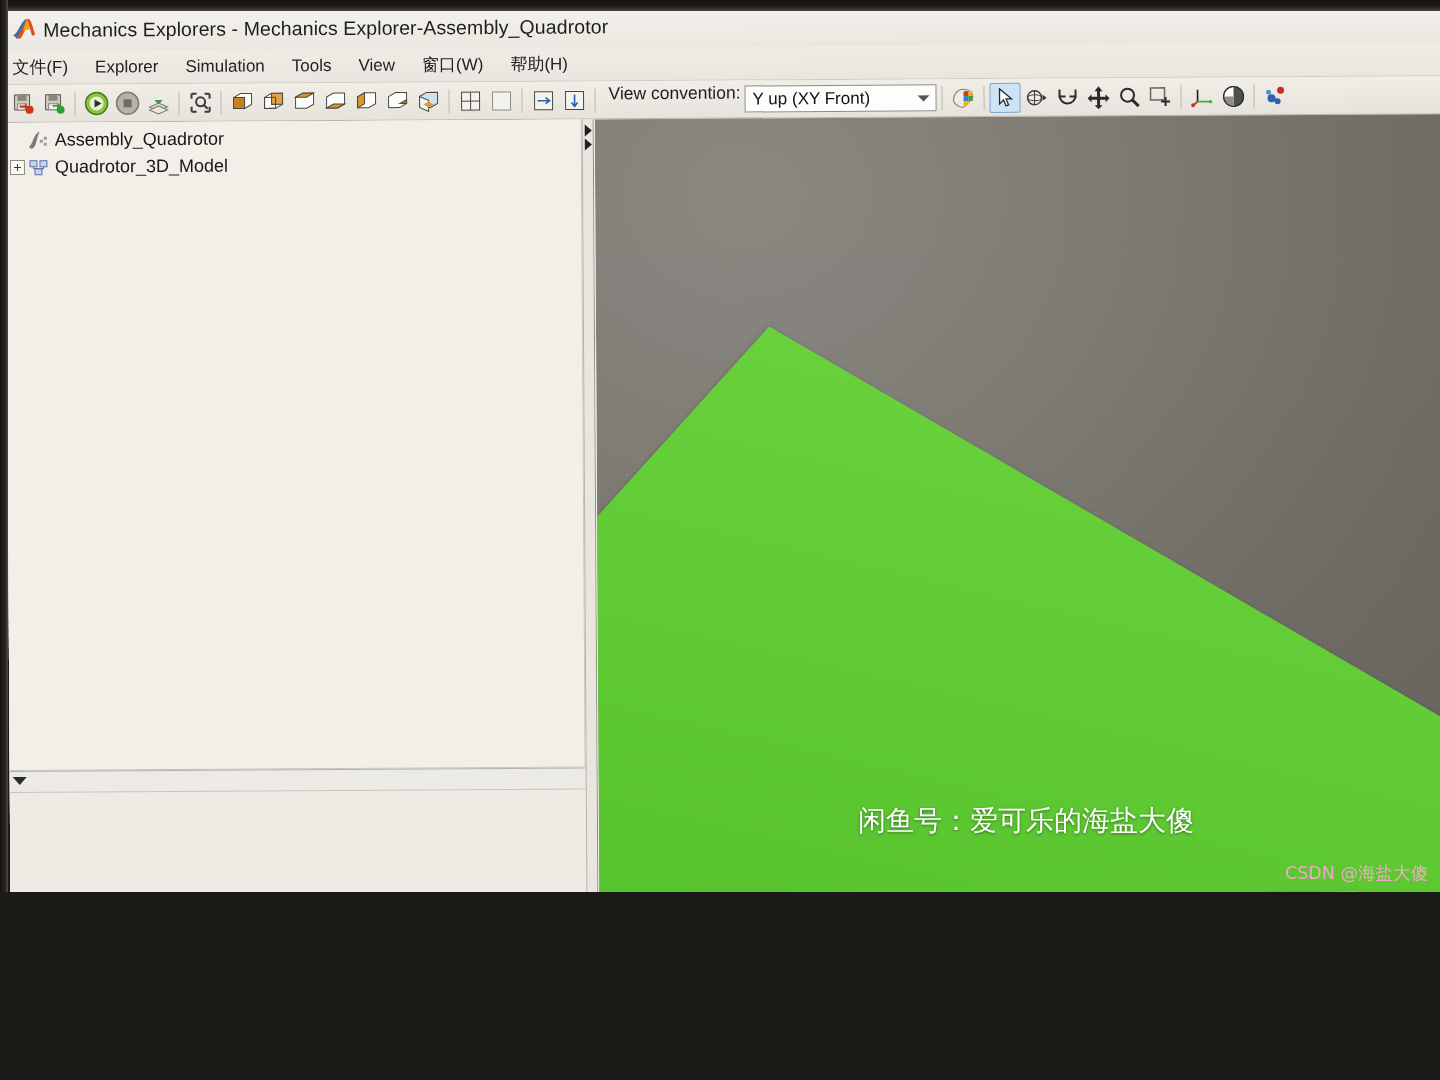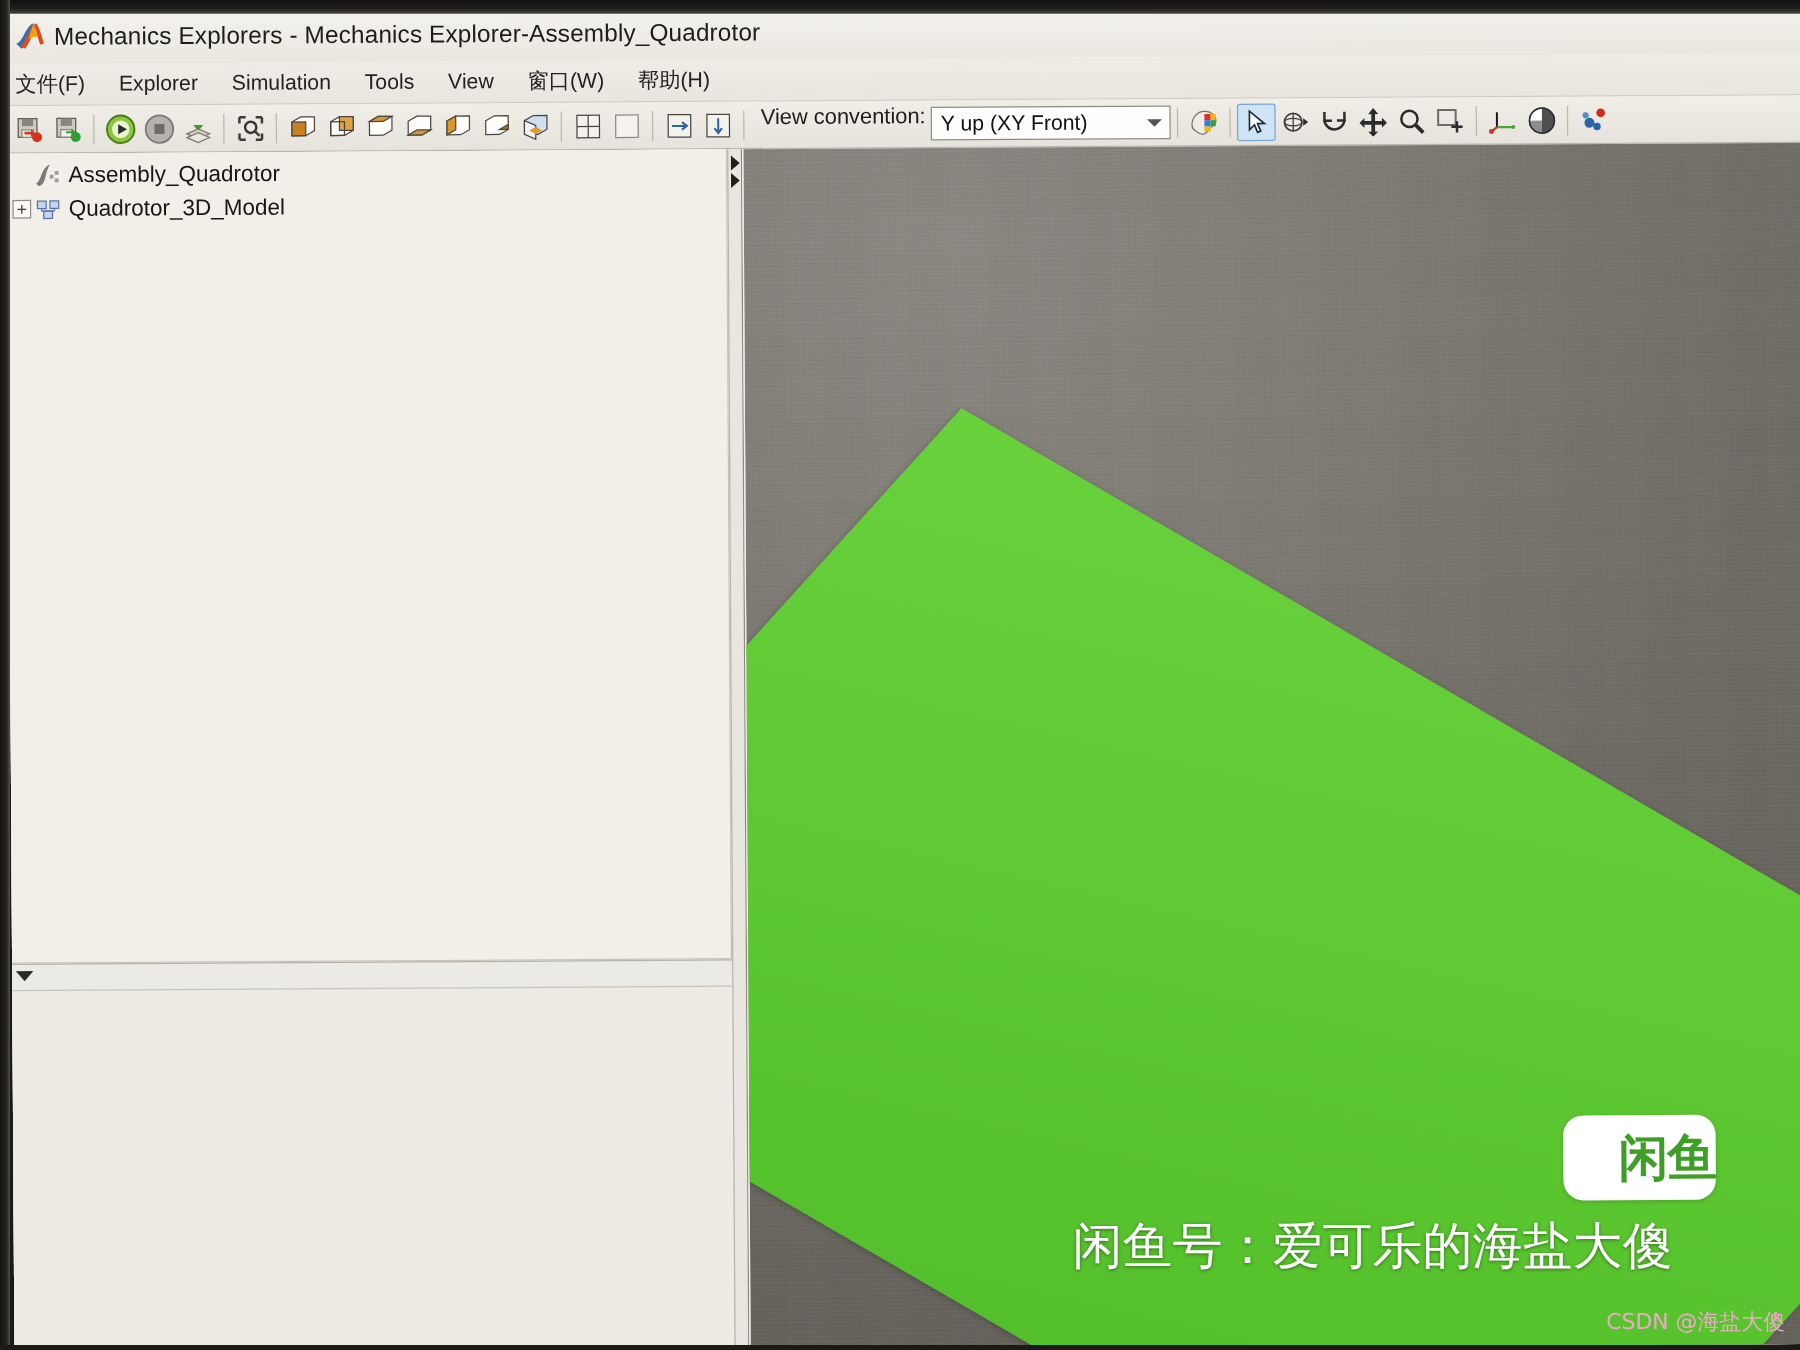--- a/index.html
+++ b/index.html
@@ -4,21 +4,21 @@
 <style>
   * { box-sizing: border-box; margin: 0; padding: 0; }
   html, body {
     width: 1440px; height: 1080px;
     overflow: hidden;
     background: #1b1a17;
     font-family: "Liberation Sans", sans-serif;
   }
   #app {
     position: relative;
-    width: 1440px; height: 1076px;
+    width: 1440px; height: 892px;
     overflow: hidden;
   }
 
   
   .photo-edge-top {
     position: absolute; left: 0; top: 0; width: 1440px; height: 11px;
     background: linear-gradient(180deg,#131210 0%, #201e1b 60%, #4a463f 100%);
     z-index: 60;
   }
   .photo-edge-left {
@@ -213,21 +213,21 @@
     display: flex; align-items: center; justify-content: flex-end;
     box-shadow: 0 1px 4px rgba(0,0,0,.18);
     z-index: 20;
   }
   .xy-badge span {
     font-size: 40px; color: #3f9e26; font-weight: bold; letter-spacing: -1px;
     font-family: "DejaVu Sans", sans-serif;
   }
   .wm-line {
     position: absolute; left: 858px; bottom: 52px;
-    font-size: 40px; color: #ffffff;
+    font-size: 28px; color: #ffffff;
     font-family: "DejaVu Sans", sans-serif;
     text-shadow: 0 1px 3px rgba(0,0,0,.45);
     white-space: nowrap; z-index: 20;
   }
   .csdn {
     position: absolute; right: 12px; bottom: 7px;
     font-size: 17.5px; color: #f9a8d4;
     font-family: "DejaVu Sans", sans-serif;
     opacity: .93; white-space: nowrap; z-index: 21;
   }

